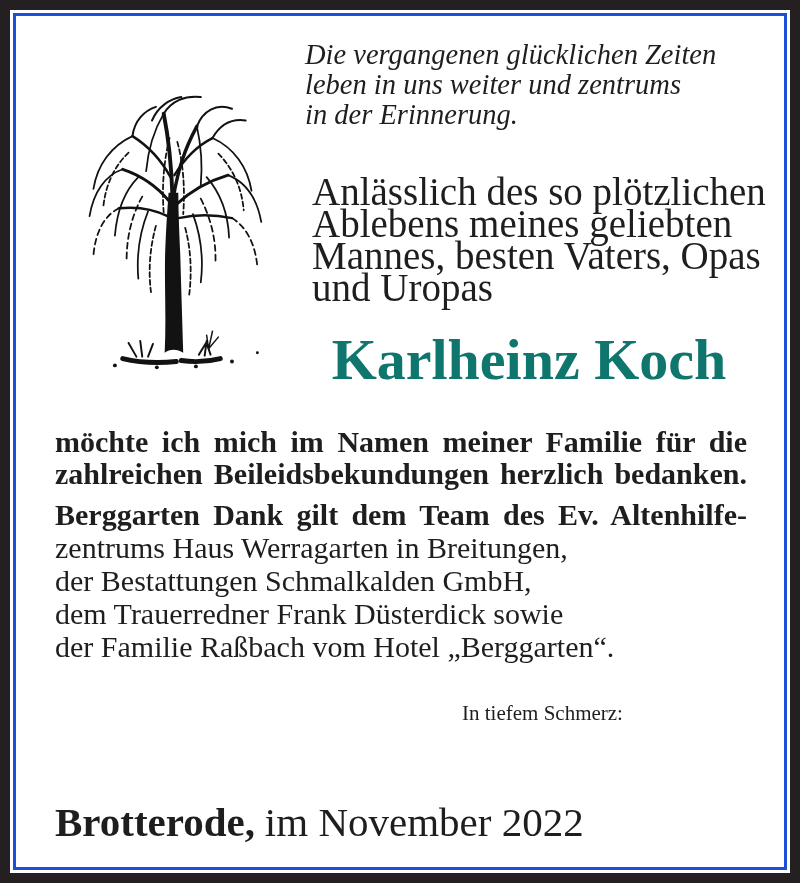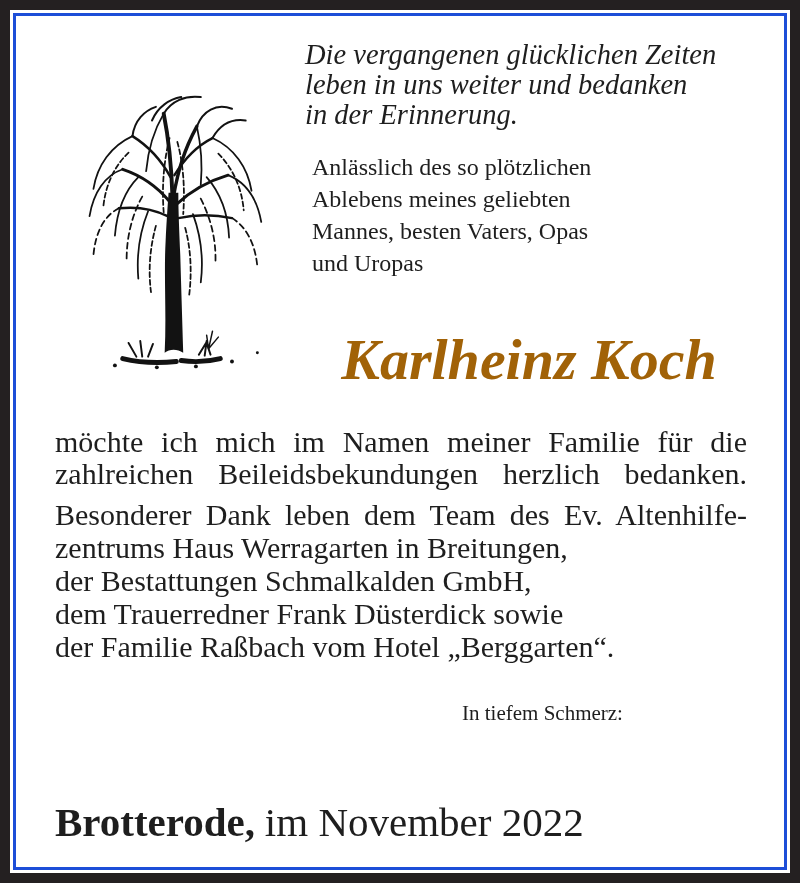--- a/index.html
+++ b/index.html
@@ -22,40 +22,40 @@
   .tree {
     left: 38px; top: 44px;
     width: 235px; height: 322px;
   }
   .quote {
     left: 289px; top: 24px;
     font-size: 28.5px; line-height: 30px;
     font-style: italic;
   }
   .intro {
-    left: 296px; top: 135px;
-    font-size: 24px; line-height: 32px;
+    left: 296px; top: 160px;
+    font-size: 39px; line-height: 32px;
   }
   .deceased-name {
     left: 286px; top: 310px; width: 454px;
     text-align: center;
     font-size: 58px;
-    font-weight: bold; font-style: italic;
-    color: #a16207;
+    font-weight: bold; 
+    color: #0f766e;
     white-space: nowrap;
   }
   .para1 {
     left: 39px; top: 410px; width: 692px;
     font-size: 30px; line-height: 32px;
   }
   .para2 {
     left: 39px; top: 482px; width: 692px;
     font-size: 30px; line-height: 33px;
   }
-  .just { text-align: justify; text-align-last: justify; }
+  .just { text-align: justify; text-align-last: justify; font-weight: bold; }
   .closing {
     left: 446px; top: 676px;
     font-size: 21px; line-height: 42px;
   }
   .closing .sig { font-weight: bold; }
   .dateline {
     left: 39px; top: 789px;
     font-size: 41px; line-height: 35px;
   }
   .dateline .place { font-weight: bold; margin-right: 0.24em; }
@@ -115,40 +115,40 @@
     <path class="ln" stroke-width="5" d="M130 308 q20 3 40 -2"></path>
     <circle cx="62" cy="313" r="2" fill="#121212"></circle>
     <circle cx="105" cy="315" r="2" fill="#121212"></circle>
     <circle cx="145" cy="314" r="2" fill="#121212"></circle>
     <circle cx="182" cy="309" r="2" fill="#121212"></circle>
     <circle cx="208" cy="300" r="1.5" fill="#121212"></circle>
   </svg>
 
   <div class="abs quote">
     <div>Die vergangenen glücklichen Zeiten</div>
-    <div>leben in uns weiter und bedanken</div>
+    <div>leben in uns weiter und zentrums</div>
     <div>in der Erinnerung.</div>
   </div>
 
   <div class="abs intro">
     <div>Anlässlich des so plötzlichen</div>
     <div>Ablebens meines geliebten</div>
     <div>Mannes, besten Vaters, Opas</div>
     <div>und Uropas</div>
   </div>
 
   <div class="abs deceased-name">Karlheinz Koch</div>
 
   <div class="abs para1">
     <div class="just">möchte ich mich im Namen meiner Familie für die</div>
     <div class="just">zahlreichen Beileidsbekundungen herzlich bedanken.</div>
   </div>
 
   <div class="abs para2">
-    <div class="just">Besonderer Dank leben dem Team des Ev. Altenhilfe-</div>
+    <div class="just">Berggarten Dank gilt dem Team des Ev. Altenhilfe-</div>
     <div>zentrums Haus Werragarten in Breitungen,</div>
     <div>der Bestattungen Schmalkalden GmbH,</div>
     <div>dem Trauerredner Frank Düsterdick sowie</div>
     <div>der Familie Raßbach vom Hotel „Berggarten“.</div>
   </div>
 
   <div class="abs closing">
     <div>In tiefem Schmerz:</div>
   </div>
 

